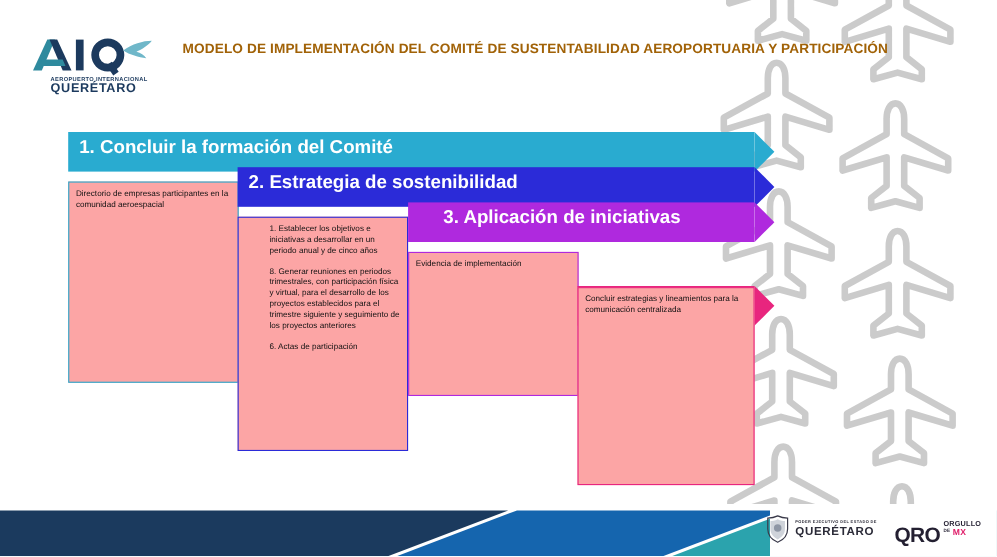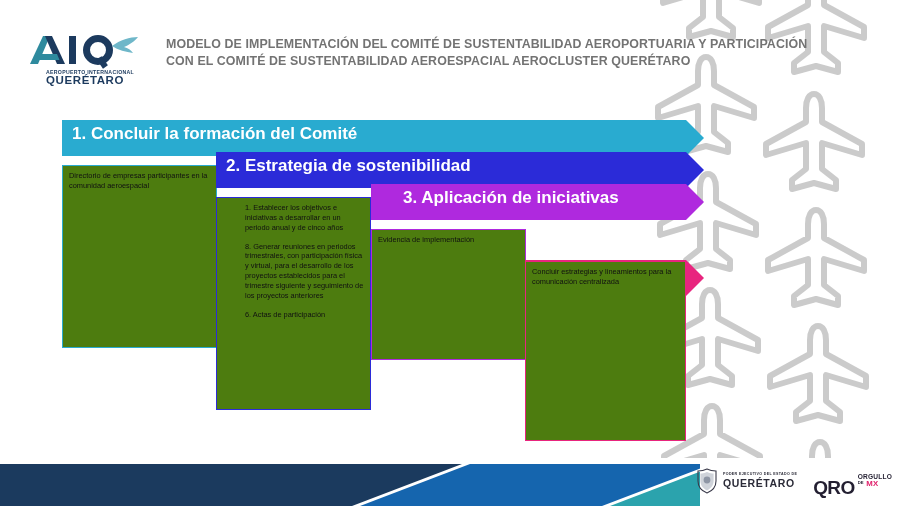--- a/index.html
+++ b/index.html
@@ -36,21 +36,21 @@
     left: 26px;
     top: 30px;
     width: 118px;
     height: 56px;
   }
   #title {
     position: absolute;
     left: 166px;
     top: 36px;
     width: 680px;
-    color: #737373;
+    color: #a16207;
     font-size: 12.4px;
     font-weight: bold;
     line-height: 1.35;
     letter-spacing: 0.1px;
   }
   #title .line { display:block; white-space: nowrap; }
 
   
   .stage { position: absolute; }
 
@@ -75,21 +75,21 @@
     position: absolute;
     top: 4px;
     color: #ffffff;
     font-weight: bold;
     white-space: nowrap;
     text-shadow: 0 0 0 rgba(0,0,0,0);
   }
 
   .stage-body {
     position: absolute;
-    background: #4d7c0f;
+    background: #fca5a5;
     box-sizing: border-box;
     border-style: solid;
     border-width: 1px;
   }
   .stage-body p {
     margin: 0;
     color: #111111;
     font-size: 7.4px;
     line-height: 1.33;
   }
@@ -201,21 +201,20 @@
       <rect x="73" y="27" width="6" height="11" transform="rotate(-35 76 32)" fill="#1C3A5E"></rect>
 
       <path d="M86 16 c8 -6 18 -9 26 -9 c-3 4 -9 8 -14 10 c4 1 7 3 9 6 c-7 -1 -15 -3 -21 -7 z" fill="#6FB7C9"></path>
       <text x="20" y="44" font-family="'Liberation Sans', sans-serif" font-size="5.2" font-weight="bold" fill="#1C3A5E" letter-spacing="0.3">AEROPUERTO INTERNACIONAL</text>
       <text x="20" y="54" font-family="'Liberation Sans', sans-serif" font-size="11.5" font-weight="bold" fill="#1C3A5E" letter-spacing="0.6">QUERÉTARO</text>
     </svg>
   </div>
 
   <div id="title">
     <span class="line">MODELO DE IMPLEMENTACIÓN DEL COMITÉ DE SUSTENTABILIDAD AEROPORTUARIA Y PARTICIPACIÓN</span>
-    <span class="line">CON EL COMITÉ DE SUSTENTABILIDAD AEROESPACIAL AEROCLUSTER QUERÉTARO</span>
   </div>
 
   <div class="stage" id="stage-1" style="left:62px; top:120px; width:660px;">
     <div class="stage-arrow" style="width:660px;text-align:right;">
       <div class="bar" style="width:624px; background:#29ABD0;"></div>
       <div class="tip" style="left:624px;">
         <svg width="36" height="36" viewBox="0 0 36 36">
             <polygon points="0,0 18,18 0,36" fill="#29ABD0"></polygon>
           </svg>
       </div>

